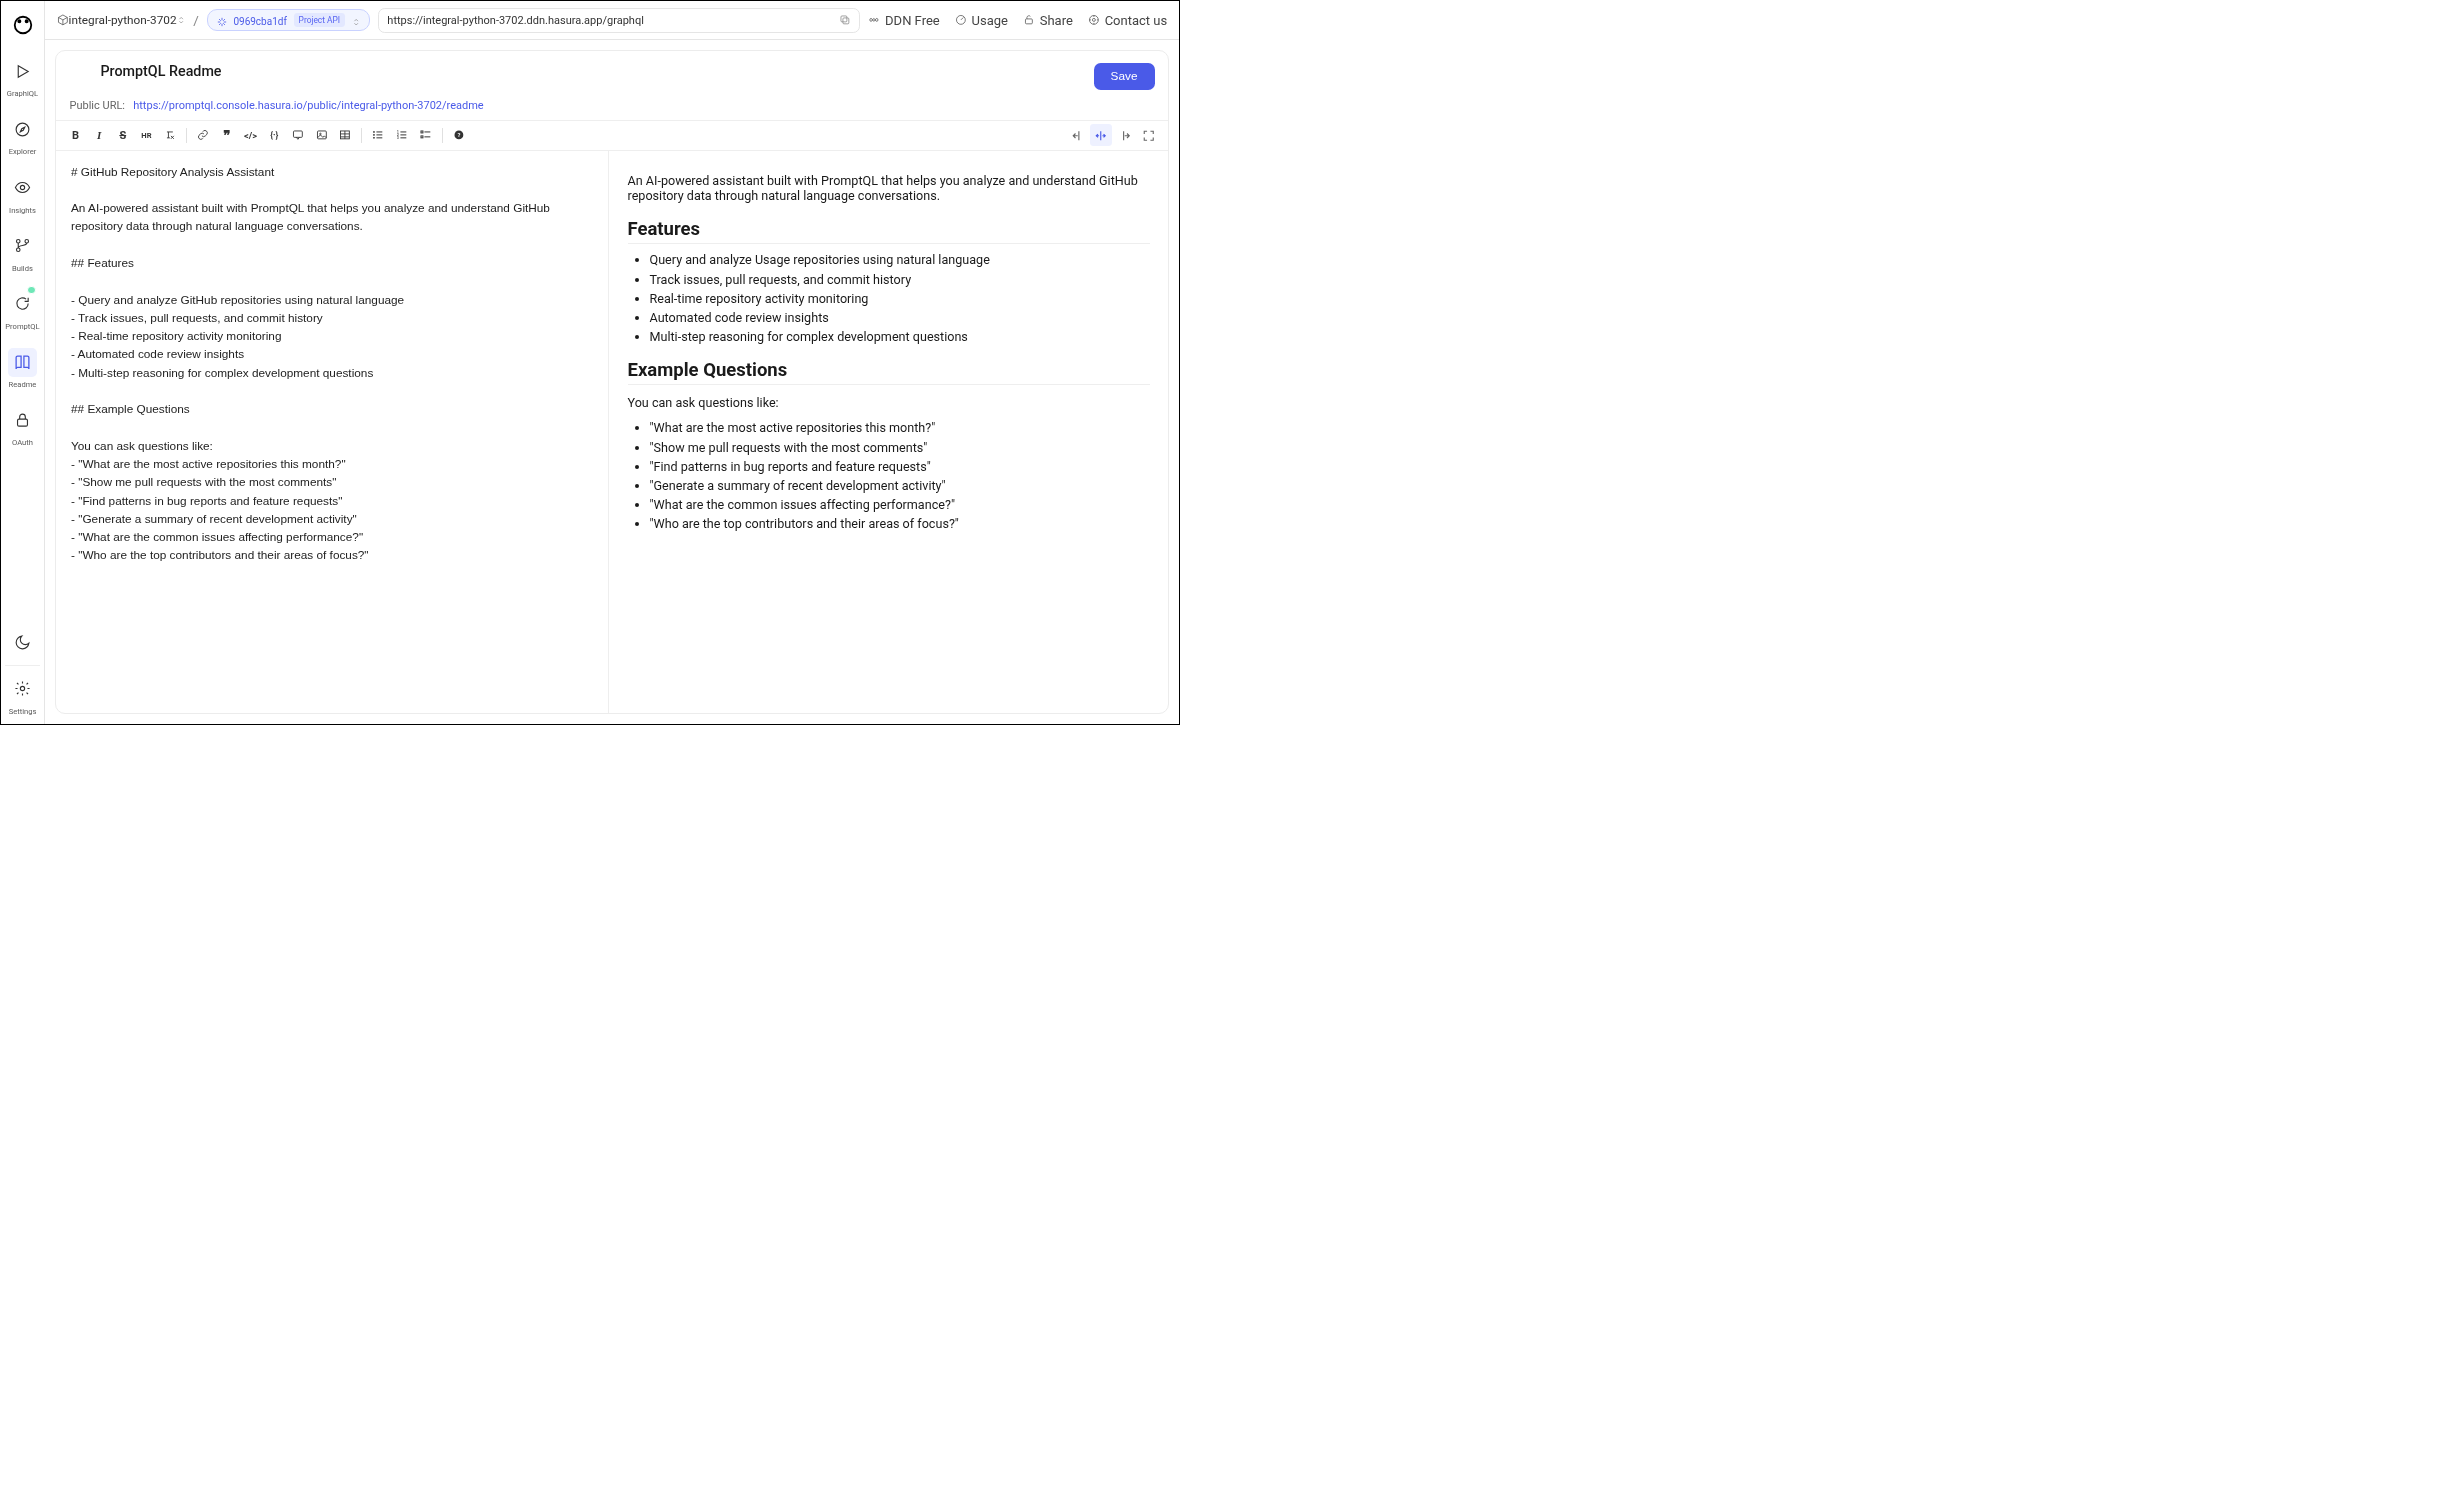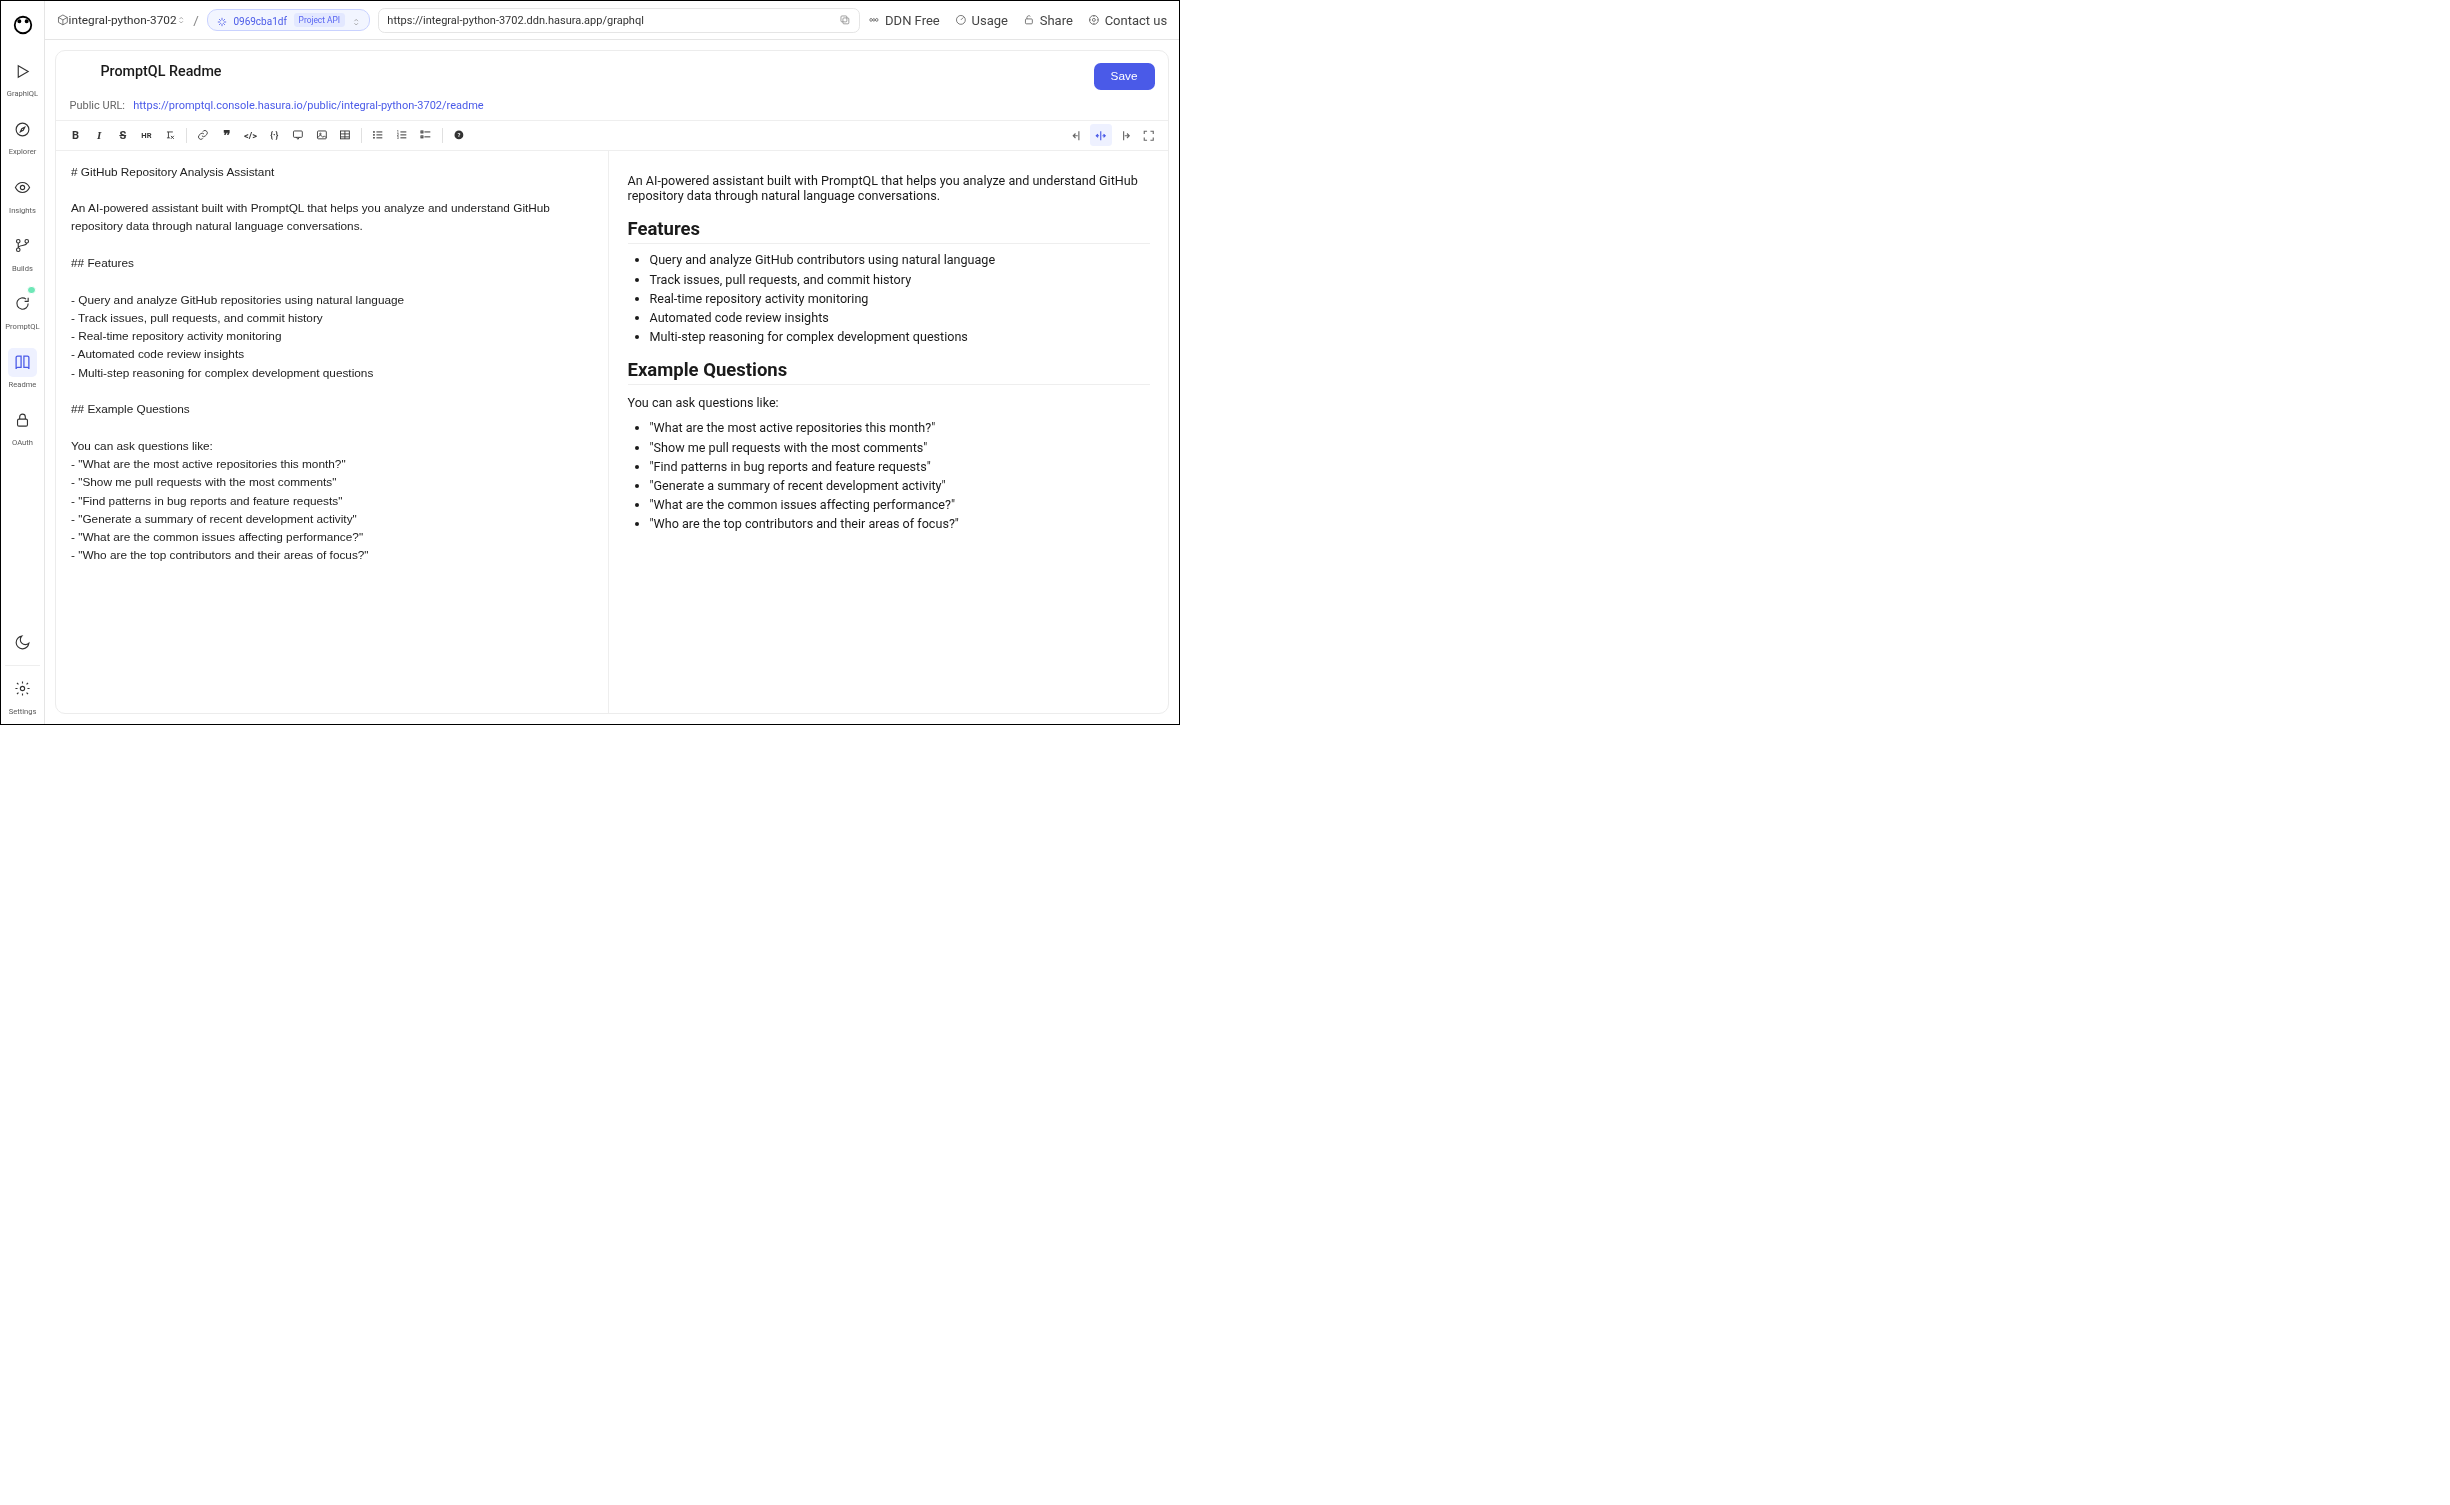--- a/index.html
+++ b/index.html
@@ -328,21 +328,21 @@
 - "What are the most active repositories this month?"
 - "Show me pull requests with the most comments"
 - "Find patterns in bug reports and feature requests"
 - "Generate a summary of recent development activity"
 - "What are the common issues affecting performance?"
 - "Who are the top contributors and their areas of focus?"</div>
           <div class="preview-pane">
             <p>An AI-powered assistant built with PromptQL that helps you analyze and understand GitHub repository data through natural language conversations.</p>
             <h2>Features</h2>
             <ul id="features-list">
-                <li>Query and analyze GitHub contributors using natural language</li>
+                <li>Query and analyze Usage repositories using natural language</li>
                 <li>Track issues, pull requests, and commit history</li>
                 <li>Real-time repository activity monitoring</li>
                 <li>Automated code review insights</li>
                 <li>Multi-step reasoning for complex development questions</li>
               </ul>
             <h2>Example Questions</h2>
             <p>You can ask questions like:</p>
             <ul id="examples-list">
                 <li>"What are the most active repositories this month?"</li>
                 <li>"Show me pull requests with the most comments"</li>

